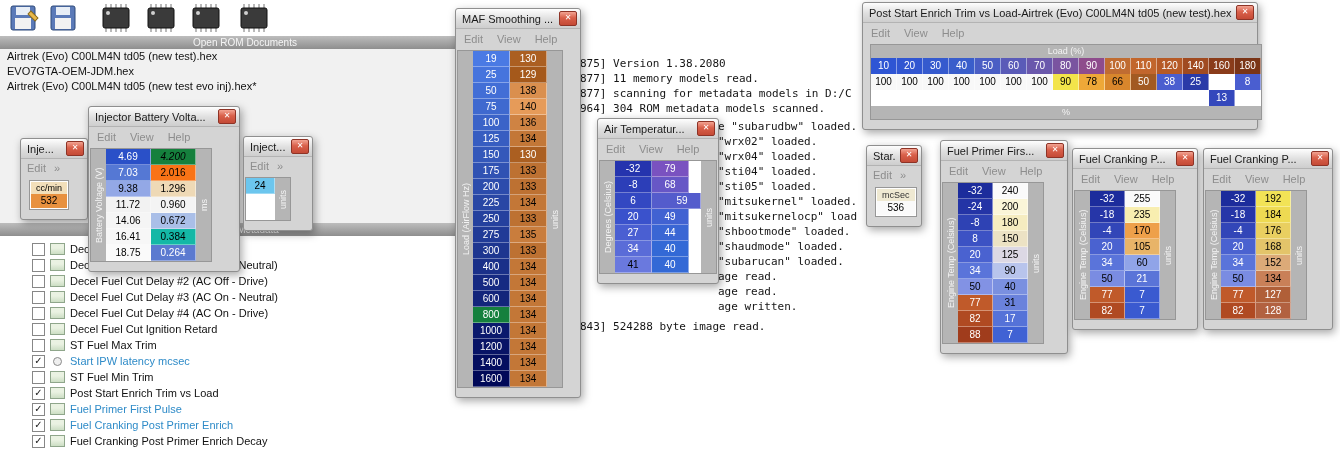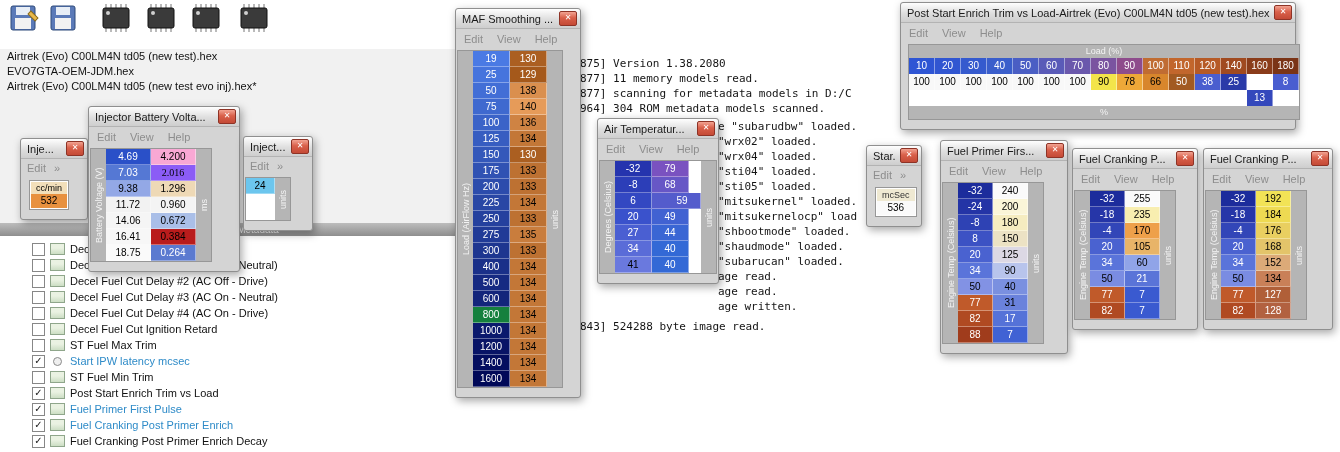--- a/index.html
+++ b/index.html
@@ -57,20 +57,21 @@
     border-right:1px solid rgba(255,255,255,.45);}
   .scalarbox{margin:3px 8px 9px 8px;border:1px solid #979797;background:#fff;padding:1px;width:max-content;}
   .scalarlabel{font-size:9px;text-align:center;padding:1px 5px;color:#5a3418;}
   .scalarvalue{font-size:10px;text-align:center;height:14px;line-height:14px;min-width:36px;}
   .chev{color:#8d8d8d;font-size:11px;}
 </style>
 </head>
 <body>
 
 <div class="left-panel">
+  <div class="grad-bar" style="top:36px">Open ROM Documents</div>
   <div class="doc-area">
     <div class="doc-item">Airtrek (Evo) C00LM4N td05 (new test).hex</div>
     <div class="doc-item">EVO7GTA-OEM-JDM.hex</div>
     <div class="doc-item">Airtrek (Evo) C00LM4N td05 (new test evo inj).hex*</div>
   </div>
   <div class="grad-bar" style="top:223px">ROM Metadata</div>
   <div class="tree">
     <div class="tree-row">
         <span class="checkbox"></span>
         <span class="tree-icon"></span>
@@ -256,26 +257,26 @@
     <div class="col">
       <div class="cell w44" style="background: rgb(42, 80, 200); color: rgb(255, 255, 255);">4.69</div>
       <div class="cell w44" style="background: rgb(85, 120, 212); color: rgb(255, 255, 255);">7.03</div>
       <div class="cell w44" style="background: rgb(147, 168, 230); color: rgb(0, 0, 0);">9.38</div>
       <div class="cell w44" style="background: rgb(242, 242, 242); color: rgb(0, 0, 0);">11.72</div>
       <div class="cell w44" style="background: rgb(245, 245, 245); color: rgb(0, 0, 0);">14.06</div>
       <div class="cell w44" style="background: rgb(247, 247, 247); color: rgb(0, 0, 0);">16.41</div>
       <div class="cell w44" style="background: rgb(250, 250, 250); color: rgb(0, 0, 0);">18.75</div>
     </div>
     <div class="col">
-      <div class="cell w44" style="background: #f9a8d4; color: rgb(0, 0, 0);">4.200</div>
-      <div class="cell w44" style="background: #8b5cf6; color: rgb(0, 0, 0); font-family: Liberation Serif, serif;">2.016</div>
+      <div class="cell w44" style="background: #15803d; color: rgb(0, 0, 0); font-style: italic;">4.200</div>
+      <div class="cell w44" style="background: #f97316; color: rgb(0, 0, 0);">2.016</div>
       <div class="cell w44" style="background: rgb(238, 217, 182); color: rgb(0, 0, 0);">1.296</div>
       <div class="cell w44" style="background: rgb(244, 244, 244); color: rgb(0, 0, 0);">0.960</div>
       <div class="cell w44" style="background: rgb(170, 191, 232); color: rgb(0, 0, 0);">0.672</div>
-      <div class="cell w44" style="background: #b91c1c; color: rgb(0, 0, 0);">0.384</div>
+      <div class="cell w44" style="background: #14b8a6; color: rgb(0, 0, 0);">0.384</div>
       <div class="cell w44" style="background: rgb(91, 122, 208); color: rgb(255, 255, 255);">0.264</div>
     </div>
     <div class="vlabel">ms</div>
   </div>
 </div>
 
 <div class="win" style="left:243px;top:136px;width:68px">
   <div class="titlebar">
     <span class="title">Inject...</span>
     <span class="closebtn"></span>
@@ -381,21 +382,21 @@
       <div class="cell w36" style="background: rgb(84, 92, 204); color: rgb(255, 255, 255); padding-left: 12px;">59</div>
       <div class="cell w36" style="background: rgb(65, 98, 210); color: rgb(255, 255, 255);">49</div>
       <div class="cell w36" style="background: rgb(58, 102, 212); color: rgb(255, 255, 255);">44</div>
       <div class="cell w36" style="background: rgb(51, 105, 214); color: rgb(255, 255, 255);">40</div>
       <div class="cell w36" style="background: rgb(51, 105, 214); color: rgb(255, 255, 255);">40</div>
     </div>
     <div class="vlabel">units</div>
   </div>
 </div>
 
-<div class="win" style="left:900px;top:2px;width:394px">
+<div class="win" style="left:862px;top:2px;width:394px">
   <div class="titlebar">
     <span class="title">Post Start Enrich Trim vs Load-Airtrek (Evo) C00LM4N td05 (new test).hex</span>
     <span class="closebtn"></span>
   </div>
   <div class="menubar">
     <span>Edit</span>
     <span>View</span>
     <span>Help</span>
   </div>
   <div class="vtbl">

